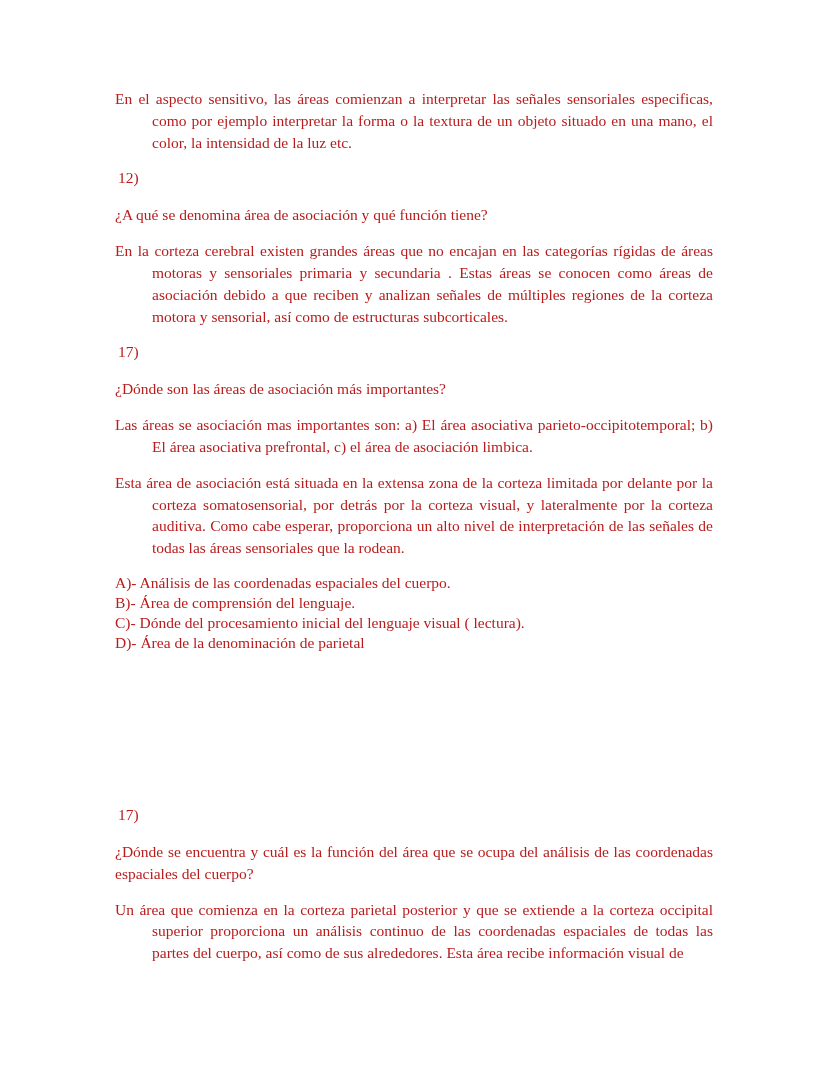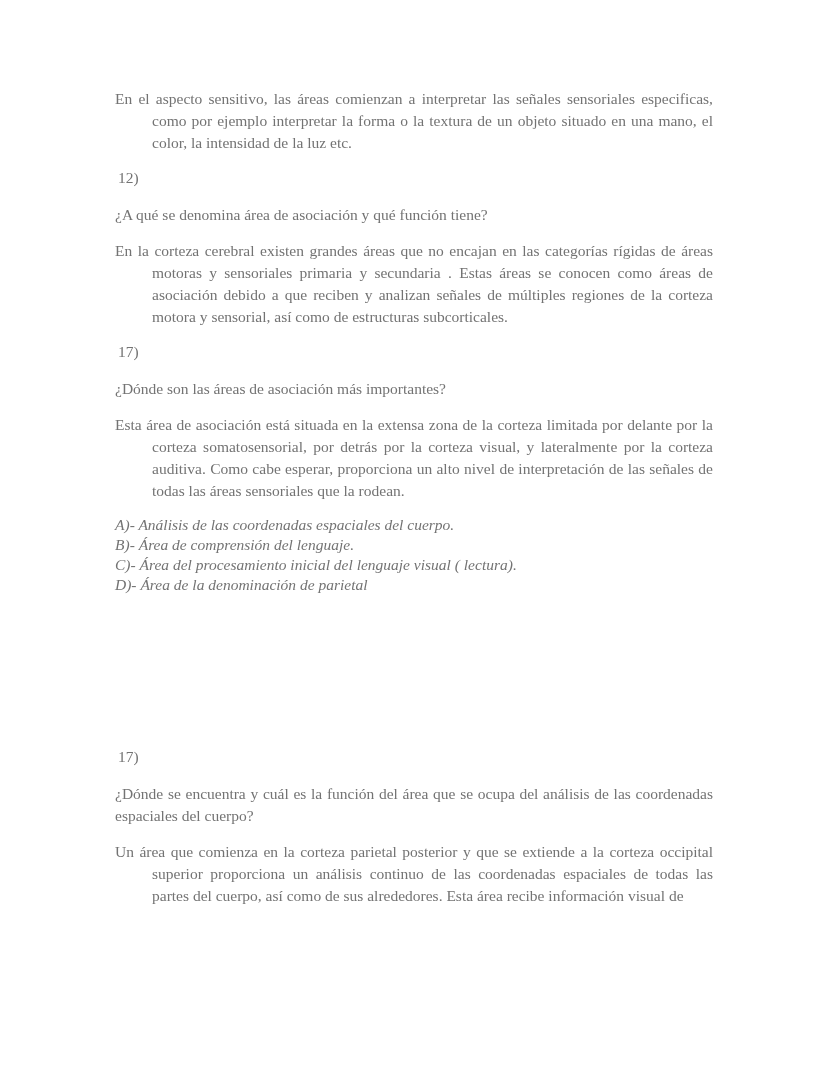--- a/index.html
+++ b/index.html
@@ -7,21 +7,21 @@
     margin: 0;
     padding: 0;
     background: #ffffff;
   }
   .page {
     position: relative;
     width: 828px;
     height: 1071px;
     margin: 0 auto;
     background: #ffffff;
-    color: #737373;
+    color: #b91c1c;
     font-family: "Liberation Serif", serif;
     font-size: 15.5px;
     line-height: 21.8px;
     box-sizing: border-box;
     padding: 88px 115px 8px 115px;
     overflow: hidden;
   }
   .para {
     margin: 0 0 14px 0;
     text-align: justify;
@@ -44,21 +44,20 @@
     flex: 1;
     text-align: justify;
   }
   .list-group {
     margin: 0 0 14px 0;
   }
   .list-item {
     margin: 0;
     line-height: 20px;
     text-align: left;
-    font-style: italic;
   }
   .diagram-space {
     height: 137px;
   }
 </style>
 </head>
 <body>
 
 <div class="page">
 
@@ -69,30 +68,31 @@
     <span class="qtext">¿A qué se denomina área de asociación y qué función tiene?</span>
   </div>
 
   <p class="para hang">En la corteza cerebral existen grandes áreas que no encajan en las categorías rígidas de áreas motoras y sensoriales primaria y secundaria . Estas áreas se conocen como áreas de asociación debido a que reciben y analizan señales de múltiples regiones de la corteza motora y sensorial, así como de estructuras subcorticales.</p>
 
   <div class="question">
     <span class="qnum">17)</span>
     <span class="qtext">¿Dónde son las áreas de asociación más importantes?</span>
   </div>
 
+  <p class="para hang">Las áreas se asociación mas importantes son: a) El área asociativa parieto-occipitotemporal; b) El área asociativa prefrontal, c) el área de asociación limbica.</p>
 
 
 
   <p class="para hang">Esta área de asociación está situada en la extensa zona de la corteza limitada por delante por la corteza somatosensorial, por detrás por la corteza visual, y lateralmente por la corteza auditiva. Como cabe esperar, proporciona un alto nivel de interpretación de las señales de todas las áreas sensoriales que la rodean.</p>
 
 
   <div class="list-group">
     <p class="list-item">A)- Análisis de las coordenadas espaciales del cuerpo.</p>
     <p class="list-item">B)- Área de comprensión del lenguaje.</p>
-    <p class="list-item">C)- Área del procesamiento inicial del lenguaje visual ( lectura).</p>
+    <p class="list-item">C)- Dónde del procesamiento inicial del lenguaje visual ( lectura).</p>
     <p class="list-item">D)- Área de la denominación de parietal</p>
   </div>
 
   <div class="diagram-space"></div>
 
   <div class="question">
     <span class="qnum">17)</span>
     <span class="qtext">¿Dónde se encuentra y cuál es la función del área que se ocupa del análisis de las coordenadas espaciales del cuerpo?</span>
   </div>
 

